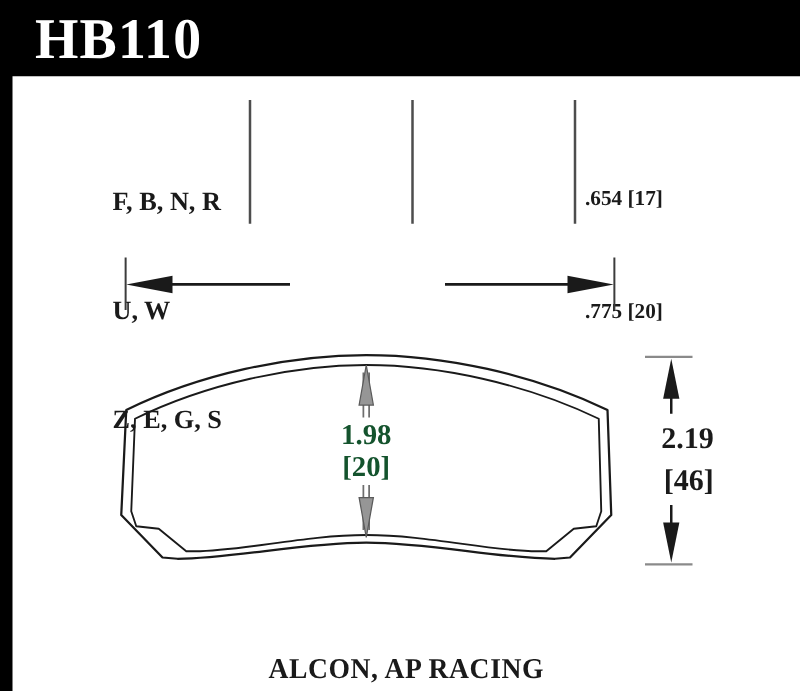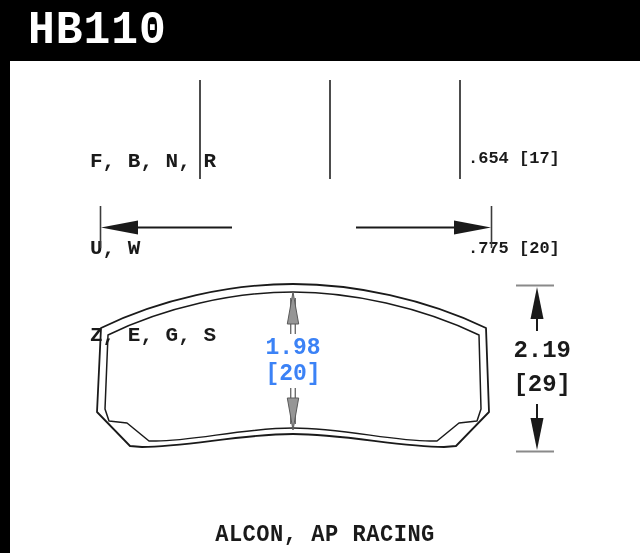--- a/index.html
+++ b/index.html
@@ -1,18 +1,18 @@
 <!DOCTYPE html>
 <html><head>
 <meta charset="utf-8">
 <style>
   html,body { margin:0; padding:0; background:#ffffff; }
   .stage {
     position:relative; width:640px; height:553px; background:#ffffff;
-    overflow:hidden; font-family:Liberation Mono, monospace; color:#1a1a1a;
+    overflow:hidden; font-family:Liberation Serif, serif; color:#1a1a1a;
   }
   .header-bar { position:absolute; left:0; top:0; width:640px; height:61px; background:#000000; }
   .part-number {
     position:absolute; left:28px; top:8px; color:#ffffff;
     font-size:46px; font-weight:bold; letter-spacing:1px; line-height:1;
     transform:scaleX(0.97); transform-origin:left top;
   }
   .left-strip { position:absolute; left:0; top:0; width:10px; height:553px; background:#000000; }
 
   .compound-block {
@@ -27,21 +27,21 @@
   .divider.d1 { left:199px; }
   .divider.d2 { left:329px; }
   .divider.d3 { left:459px; }
 
   .width-dim-label {
     position:absolute; left:227px; top:213px; width:132px; text-align:center;
     font-size:25px; font-weight:bold; line-height:28px;
   }
   .center-dim-label {
     position:absolute; left:243px; top:335px; width:100px; text-align:center;
-    color:#3b82f6; font-size:23px; font-weight:bold; line-height:26px;
+    color:#14532d; font-size:23px; font-weight:bold; line-height:26px;
   }
   .height-dim-label {
     position:absolute; left:503px; top:334px; width:68px; text-align:right;
     font-size:24px; font-weight:bold; line-height:34px;
   }
   .footer-label {
     position:absolute; left:10px; top:522px; width:630px; text-align:center;
     font-size:23px; font-weight:bold; letter-spacing:0.5px;
     transform:scaleX(0.96); transform-origin:center top;
   }
@@ -108,17 +108,17 @@
   </svg>
 
 
   <div class="center-dim-label">
     <div>1.98</div>
     <div>[20]</div>
   </div>
 
   <div class="height-dim-label">
     <div>2.19</div>
-    <div>[29]</div>
+    <div>[46]</div>
   </div>
 
   <div class="footer-label">ALCON, AP RACING</div>
 </div>
 
 </body></html>

